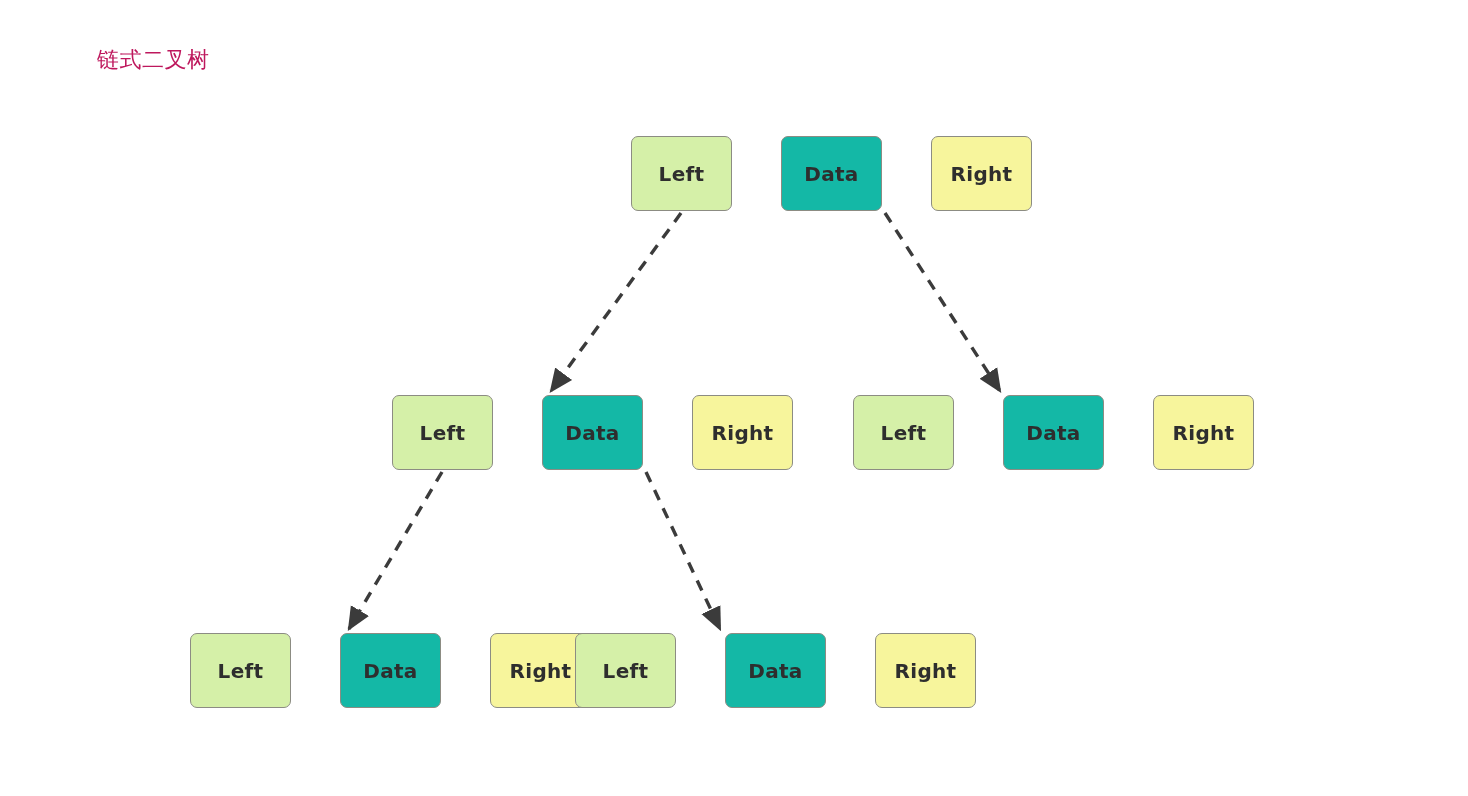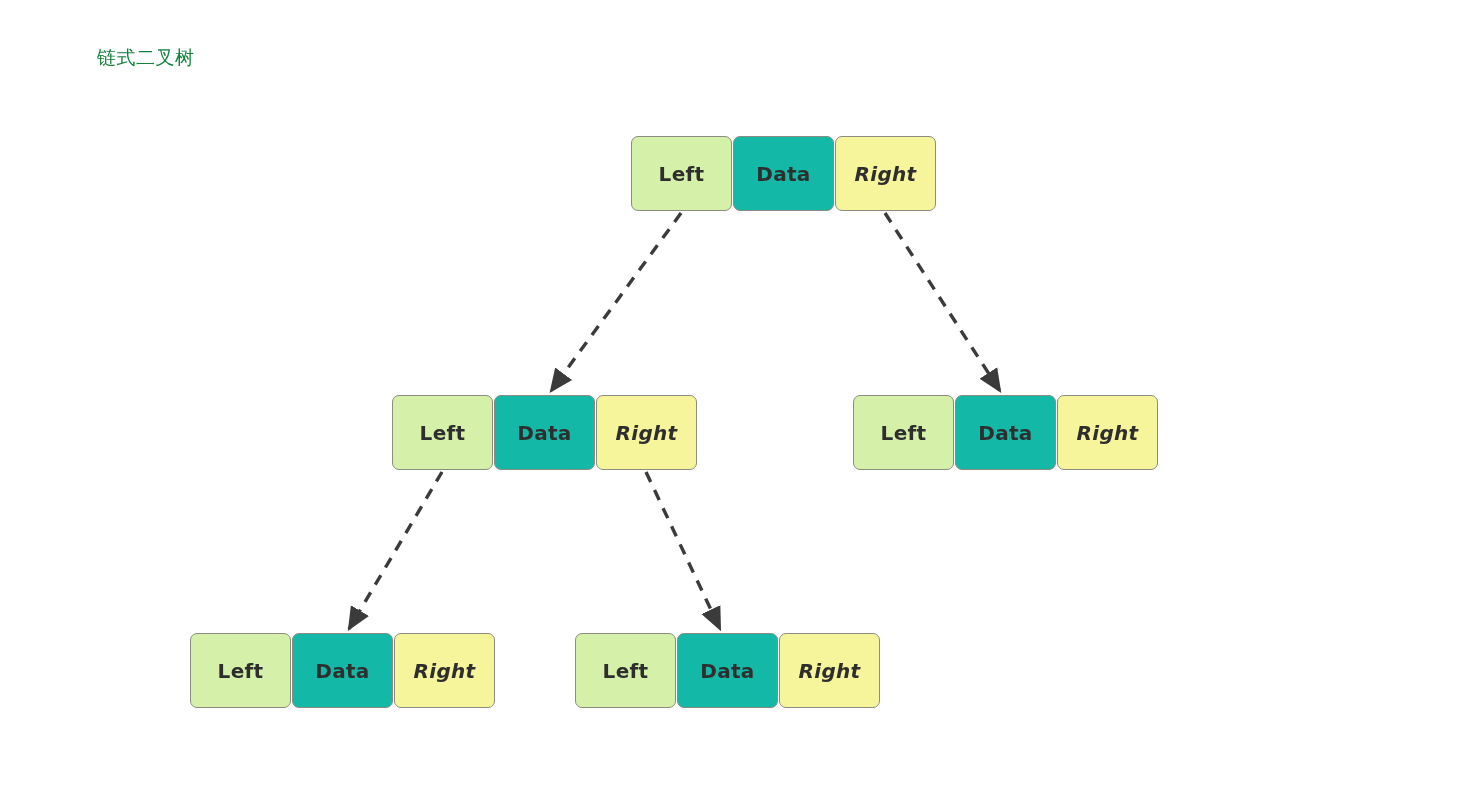--- a/index.html
+++ b/index.html
@@ -22,32 +22,33 @@
     left: 0;
     top: 0;
     width: 1468px;
     height: 796px;
     pointer-events: none;
   }
   .diagram-title {
     position: absolute;
     left: 97px;
     top: 45px;
-    font-size: 19px;
-    color: #15803d;
+    font-size: 22px;
+    color: #be185d;
     font-family: Liberation Sans, sans-serif;
     letter-spacing: 0.5px;
     white-space: nowrap;
   }
   .tree-node {
     position: absolute;
     display: flex;
     flex-direction: row;
     height: 75px;
     z-index: 2;
+    gap: 48px;
   }
   .node-cell {
     width: 101px;
     height: 75px;
     box-sizing: border-box;
     border: 1.6px solid #8c8c83;
     border-radius: 7px;
     display: flex;
     align-items: center;
     justify-content: center;
@@ -62,21 +63,20 @@
     margin-right: 0;
   }
   .cell-left {
     background: #d5f0a8;
   }
   .cell-data {
     background: #14b8a6;
   }
   .cell-right {
     background: #f7f59c;
-    font-style: italic;
   }
 </style>
 </head>
 <body>
 
 <div id="canvas">
 
   <div class="diagram-title">链式二叉树</div>
 
   <svg id="edge-layer" viewBox="0 0 1468 796" xmlns="http://www.w3.org/2000/svg">

